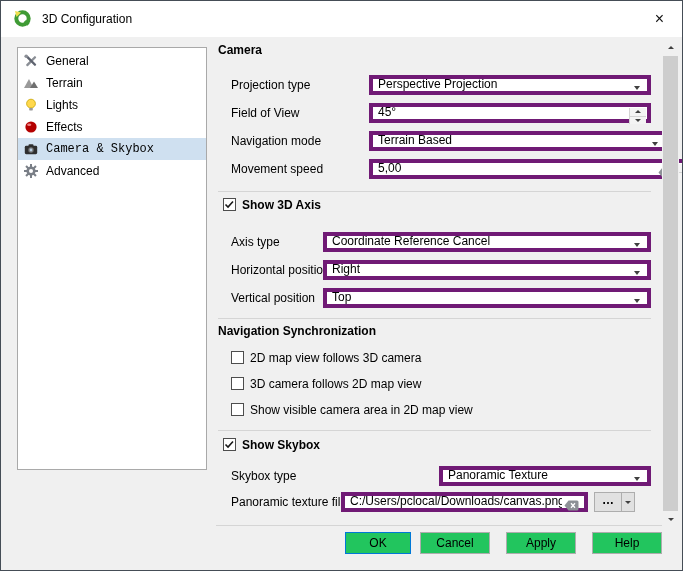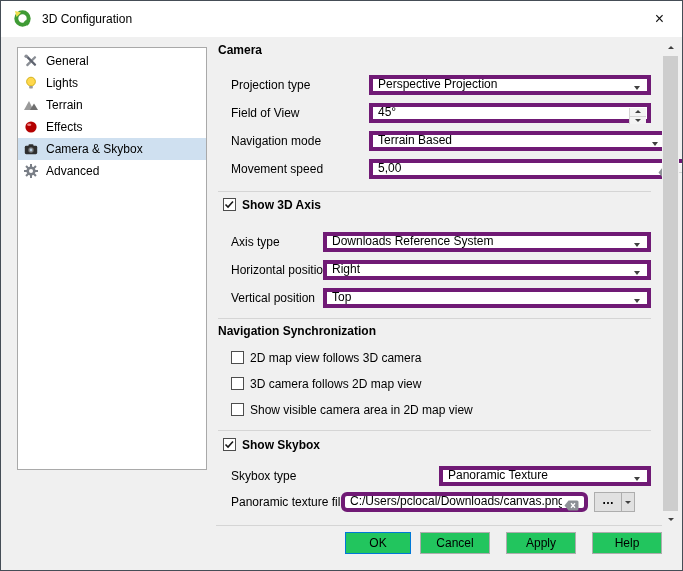--- a/index.html
+++ b/index.html
@@ -10,21 +10,21 @@
     font-size:12px;color:#000;overflow:hidden;
   }
   
   .titlebar{position:absolute;left:0;top:0;right:0;height:36px;background:#fff;display:flex;align-items:center;padding-left:13px;}
   .app-icon{width:18px;height:18px;margin-right:10px;display:inline-flex;}
   .title{font-size:12px;}
   .close-btn{position:absolute;right:0;top:0;width:45px;height:35px;display:flex;align-items:center;justify-content:center;font-size:16px;color:#111;cursor:default;}
   
   .sidebar{position:absolute;left:16px;top:46px;width:190px;height:423px;background:#fff;border:1px solid #a9a9a9;padding-top:2px;}
   .side-item{height:22px;display:flex;align-items:center;padding-left:5px;gap:7px;}
-  .side-item.selected{background:#cfe0f0;}
+  .side-item.selected{background:#cfe0f0;font-family:Liberation Mono, monospace;}
   .icon16{width:16px;height:16px;display:inline-flex;flex:none;}
   .side-label{white-space:nowrap;}
   
   .group-heading{position:absolute;font-weight:bold;}
   .form-label{position:absolute;white-space:nowrap;}
   .sep{position:absolute;height:1px;background:#d5d5d5;}
   .field-text{overflow:hidden;white-space:nowrap;}
   .combo,.spin,.text-input{position:absolute;height:20px;background:#fff;border:4px solid #701a75;display:flex;align-items:flex-end;padding:0 22px 0 5px;}
   .combo-arrow{position:absolute;right:1px;top:1px;width:19px;height:16px;display:flex;align-items:center;justify-content:center;}
   .tri-down{width:0;height:0;border-left:3.5px solid transparent;border-right:3.5px solid transparent;border-top:4px solid #404040;}
@@ -79,34 +79,34 @@
           <rect x="7" y="1.5" width="2.4" height="13" rx="1" fill="#8b8f96" transform="rotate(45 8 8)"></rect>
           <rect x="7" y="1.5" width="2.4" height="13" rx="1" fill="#5f6470" transform="rotate(-45 8 8)"></rect>
           <circle cx="3.2" cy="3.2" r="1.8" fill="#8b8f96"></circle>
         </svg>
       </span>
       <span class="side-label">General</span>
     </div>
     <div class="side-item">
       <span class="icon16">
         <svg width="16" height="16" viewBox="0 0 16 16">
+          <polygon points="1,13 6,4 10.5,13" fill="#9a9a9a"></polygon>
+          <polygon points="7,13 11,6.5 15,13" fill="#6f6f6f"></polygon>
+        </svg>
+      </span>
+      <span class="side-label">Terrain</span>
+    </div>
+    <div class="side-item">
+      <span class="icon16">
+        <svg width="16" height="16" viewBox="0 0 16 16">
           <circle cx="8" cy="6.6" r="4.4" fill="#ffd84d" stroke="#c8a400" stroke-width="0.8"></circle>
           <rect x="6.2" y="11" width="3.6" height="2.4" rx="0.6" fill="#9a9a9a"></rect>
         </svg>
       </span>
       <span class="side-label">Lights</span>
-    </div>
-    <div class="side-item">
-      <span class="icon16">
-        <svg width="16" height="16" viewBox="0 0 16 16">
-          <polygon points="1,13 6,4 10.5,13" fill="#9a9a9a"></polygon>
-          <polygon points="7,13 11,6.5 15,13" fill="#6f6f6f"></polygon>
-        </svg>
-      </span>
-      <span class="side-label">Terrain</span>
     </div>
     <div class="side-item">
       <span class="icon16">
         <svg width="16" height="16" viewBox="0 0 16 16">
           <circle cx="8" cy="8" r="5.6" fill="#b40000"></circle>
           <ellipse cx="6.2" cy="5.8" rx="2.1" ry="1.3" fill="#ef8080"></ellipse>
         </svg>
       </span>
       <span class="side-label">Effects</span>
     </div>
@@ -196,21 +196,21 @@
 
   <div class="checkbox checked" style="left:222px;top:197px;">
     <svg class="check" width="11" height="11" viewBox="0 0 11 11">
         <path d="M1.5 5.5 L4 8 L9 2.5" fill="none" stroke="#1a1a1a" stroke-width="1.6"></path>
       </svg>
   </div>
   <span class="cb-label bold" style="left:241px;top:197px;">Show 3D Axis</span>
 
   <span class="form-label" style="left:230px;top:234px;">Axis type</span>
   <div class="combo" style="left:322px;top:231px;width:328px;">
-    <span class="field-text">Downloads Reference System</span>
+    <span class="field-text">Coordinate Reference Cancel</span>
     <span class="combo-arrow">
         <i class="tri-down"></i>
       </span>
   </div>
 
   <span class="form-label" style="left:230px;top:262px;">Horizontal position</span>
   <div class="combo" style="left:322px;top:259px;width:328px;">
     <span class="field-text">Right</span>
     <span class="combo-arrow">
         <i class="tri-down"></i>
@@ -255,21 +255,21 @@
 
   <span class="form-label" style="left:230px;top:468px;">Skybox type</span>
   <div class="combo" style="left:438px;top:465px;width:212px;">
     <span class="field-text">Panoramic Texture</span>
     <span class="combo-arrow">
         <i class="tri-down"></i>
       </span>
   </div>
 
   <span class="form-label" style="left:230px;top:494px;">Panoramic texture file</span>
-  <div class="text-input" style="left:340px;top:491px;width:247px;border-radius:6px;">
+  <div class="text-input" style="left:340px;top:491px;width:247px;">
     <span class="field-text">C:/Users/pclocal/Downloads/canvas.png</span>
     <span class="clear-icon in-input">
       <svg width="15" height="11" viewBox="0 0 15 11">
         <path d="M4.5 0.5 L0.5 5.5 L4.5 10.5 H13 Q14.5 10.5 14.5 9 V2 Q14.5 0.5 13 0.5 Z" fill="#8d9196"></path>
         <path d="M7 3.2 L11 7.8 M11 3.2 L7 7.8" stroke="#fff" stroke-width="1.3"></path>
       </svg>
     </span>
   </div>
   <div class="browse">
     <span class="browse-main">…</span>

